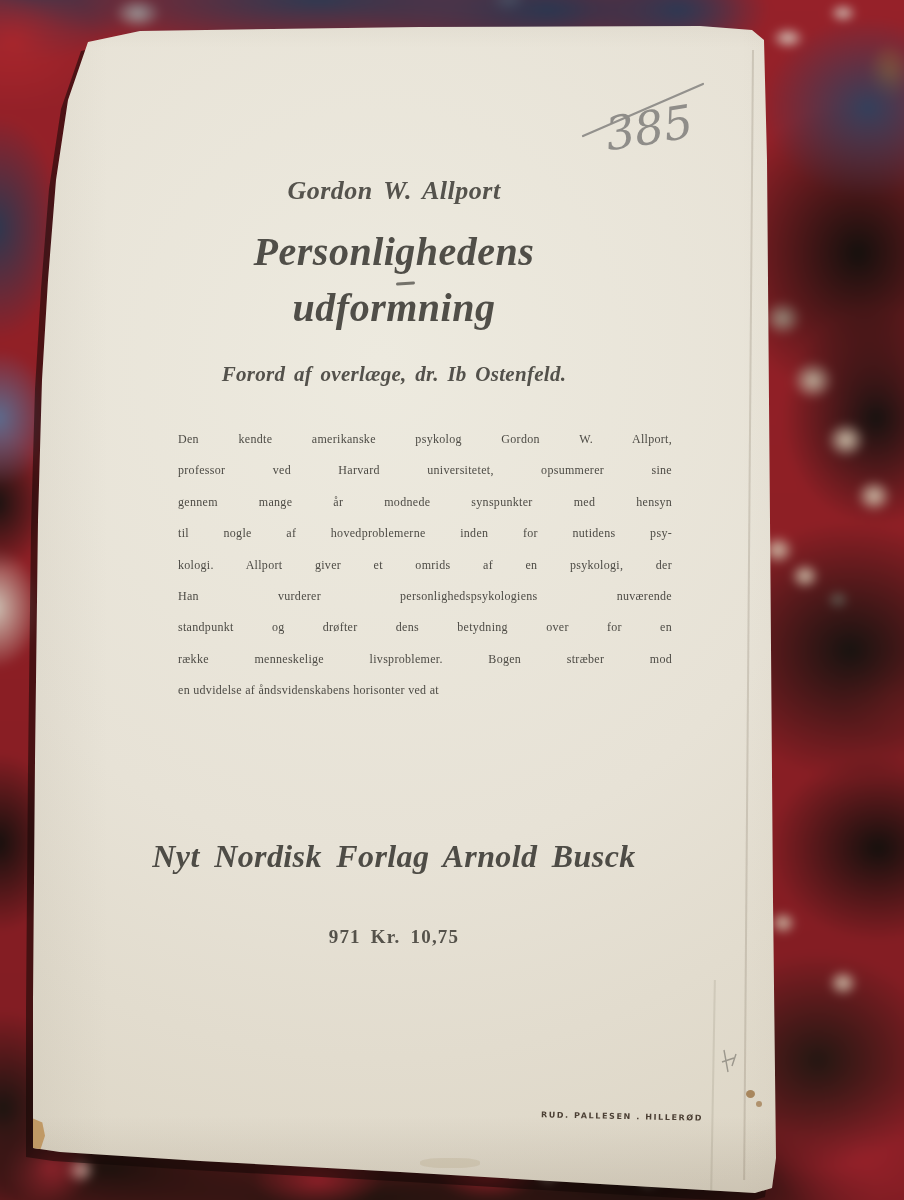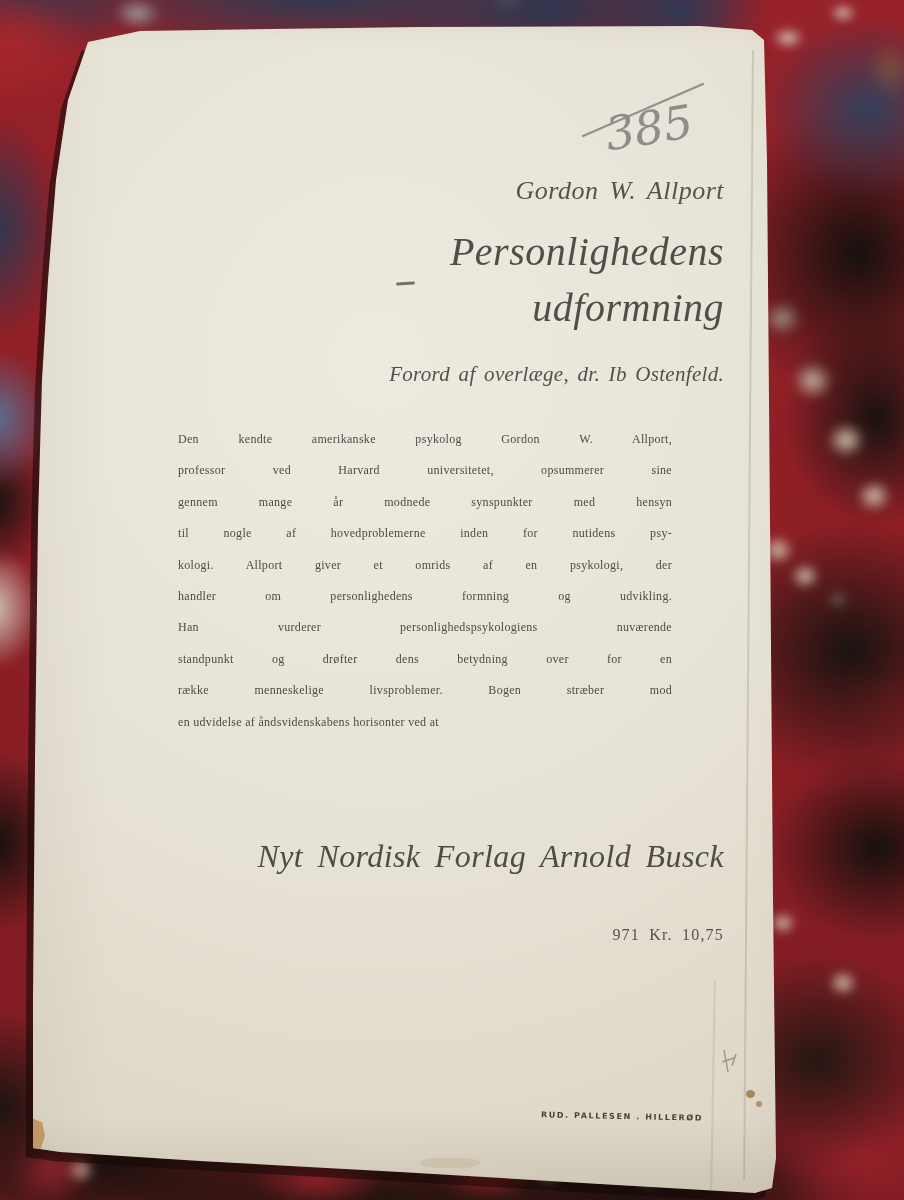--- a/index.html
+++ b/index.html
@@ -84,34 +84,34 @@
   .chip{position:absolute;left:27px;top:1116px;width:18px;height:36px;background:#bf9660;
       clip-path:polygon(0 0,85% 18%,100% 55%,70% 100%,0 82%);opacity:.95;}
   .stain{position:absolute;border-radius:50%;}
   .stain.s1{left:746px;top:1090px;width:9px;height:8px;background:#8a5a24;opacity:.65;}
   .stain.s2{left:756px;top:1101px;width:6px;height:6px;background:#96берite;}
   .stain.s2{left:756px;top:1101px;width:6px;height:6px;background:#8a5a24;opacity:.55;}
   .stain.s3{left:420px;top:1158px;width:60px;height:10px;background:#b9ab90;opacity:.35;border-radius:40%;}
 
   
   .tx{position:absolute;color:#4e4c46;}
-  .centerband{left:64px;width:660px;text-align:right;}
+  .centerband{left:64px;width:660px;text-align:center;font-weight:bold;}
   .author{top:176px;font-style:italic;font-size:26px;letter-spacing:.5px;word-spacing:4px;color:#55534d;}
   .title{font-style:italic;font-size:40px;letter-spacing:.5px;color:#504e48;}
   .t1{top:228px;}
   .t2{top:284px;}
   .dash{position:absolute;left:396px;top:282px;width:19px;height:3px;background:#56544e;
       opacity:.8;transform:rotate(-4deg);border-radius:2px;}
   .foreword{top:362px;font-style:italic;font-size:21px;letter-spacing:.3px;word-spacing:3px;color:#53514b;}
   .blurb{left:178px;top:424px;width:494px;font-size:12px;line-height:31.4px;
       letter-spacing:.3px;color:#4d4b45;}
   .blurb-line{text-align:justify;text-align-last:justify;}
   .blurb-line:last-child{text-align-last:left;}
   .publisher{top:838px;font-style:italic;font-size:32px;letter-spacing:.4px;word-spacing:6px;color:#4e4c46;}
-  .price{top:926px;font-size:16px;letter-spacing:1.2px;word-spacing:4px;color:#55524b;}
+  .price{top:926px;font-size:19px;letter-spacing:1.2px;word-spacing:4px;color:#55524b;}
   .printer{left:522px;top:1112px;width:200px;text-align:center;
       font-family:"DejaVu Sans","Liberation Sans",sans-serif;font-size:8px;font-weight:bold;
       letter-spacing:1.6px;color:#4a3e33;transform:rotate(1.2deg);}
   .hand-svg{position:absolute;left:575px;top:68px;width:175px;height:100px;}
 </style>
 </head>
 <body>
 
 <div class="stage">
 
@@ -135,21 +135,20 @@
     <div class="tx centerband title t2">udformning</div>
 
     <div class="tx centerband foreword">Forord af overlæge, dr. Ib Ostenfeld.</div>
 
     <div class="tx blurb">
         <div class="blurb-line">Den kendte amerikanske psykolog Gordon W. Allport,</div>
         <div class="blurb-line">professor ved Harvard universitetet, opsummerer sine</div>
         <div class="blurb-line">gennem mange år modnede synspunkter med hensyn</div>
         <div class="blurb-line">til nogle af hovedproblemerne inden for nutidens psy-</div>
         <div class="blurb-line">kologi. Allport giver et omrids af en psykologi, der</div>
-        <div class="blurb-line">handler om personlighedens formning og udvikling.</div>
         <div class="blurb-line">Han vurderer personlighedspsykologiens nuværende</div>
         <div class="blurb-line">standpunkt og drøfter dens betydning over for en</div>
         <div class="blurb-line">række menneskelige livsproblemer. Bogen stræber mod</div>
         <div class="blurb-line">en udvidelse af åndsvidenskabens horisonter ved at</div>
       </div>
 
     <div class="tx centerband publisher">Nyt Nordisk Forlag Arnold Busck</div>
 
     <div class="tx centerband price">971 Kr. 10,75</div>
 

